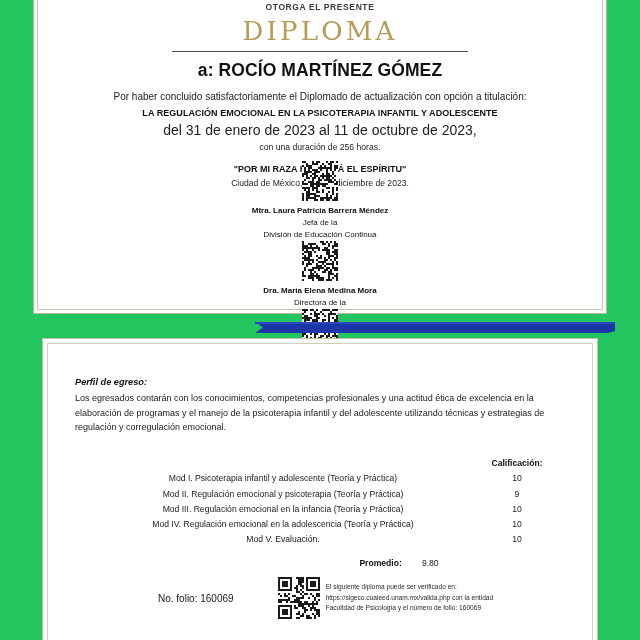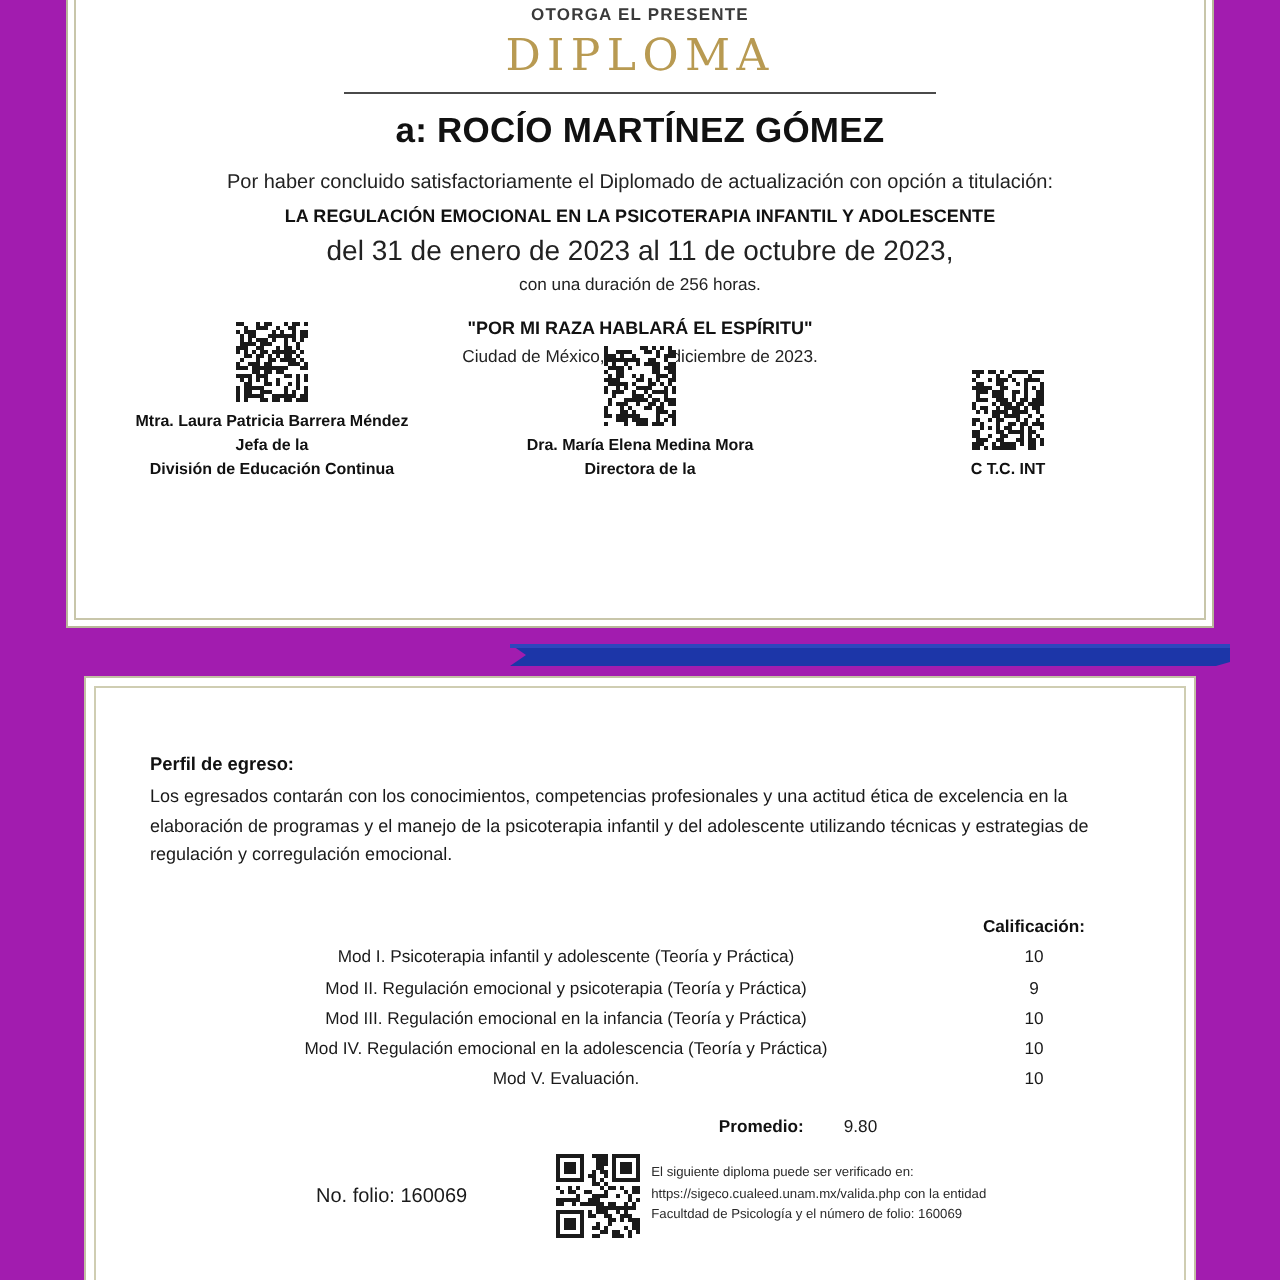--- a/index.html
+++ b/index.html
@@ -12,21 +12,21 @@
     height: 640px;
     background: #ffffff;
     font-family: "Liberation Sans", sans-serif;
     color: #1a1a1a;
     overflow: hidden;
     position: relative;
   }
   #sheet {
     position: absolute;
     inset: 0;
-    background: #a21caf;
+    background: #22c55e;
   }
 
   
   .page-one {
     position: absolute;
     left: 33px;
     top: -8px;
     width: 574px;
     height: 322px;
     background: #ffffff;
@@ -51,21 +51,21 @@
   .otorga {
     font-size: 8.5px;
     letter-spacing: 0.6px;
     color: #3a3a3a;
     font-weight: 600;
     margin-top: 9px;
     white-space: nowrap;
   }
   .diploma-word {
     font-family: "DejaVu Serif", serif;
-    font-size: 22px;
+    font-size: 26px;
     letter-spacing: 3.2px;
     color: #b89a52;
     margin-top: 4px;
     font-weight: 400;
   }
   .rule {
     width: 296px;
     height: 1px;
     background: #4a4a4a;
     margin: 5px auto 0;
@@ -114,41 +114,42 @@
   }
 
   
   .signatures {
     position: absolute;
     left: 10px;
     right: 10px;
     top: 168px;
     display: flex;
     justify-content: space-around;
-    align-items: flex-end;
+    align-items: center;
+    flex-direction: column;
   }
   .sig-block {
     width: 175px;
     text-align: center;
   }
   .qr-small {
     width: 36px;
     height: 40px;
     margin: 0 auto 4px;
     display: block;
   }
   .sig-name {
     font-size: 8px;
     font-weight: bold;
     color: #111;
     line-height: 1.5;
   }
   .sig-role {
     font-size: 8px;
-    font-weight: bold;
+    font-weight: normal;
     color: #111;
     line-height: 1.5;
   }
 
   
   .ribbon {
     position: absolute;
     left: 255px;
     top: 322px;
     width: 360px;
@@ -177,20 +178,21 @@
   }
   .p2-content {
     position: absolute;
     left: 32px;
     right: 24px;
     top: 38px;
   }
   .perfil-title {
     font-size: 9.2px;
     font-weight: bold;
+    font-style: italic;
     color: #111;
     margin-bottom: 4px;
   }
   .perfil-body {
     font-size: 9px;
     color: #1a1a1a;
     line-height: 1.62;
     text-align: left;
   }
 

